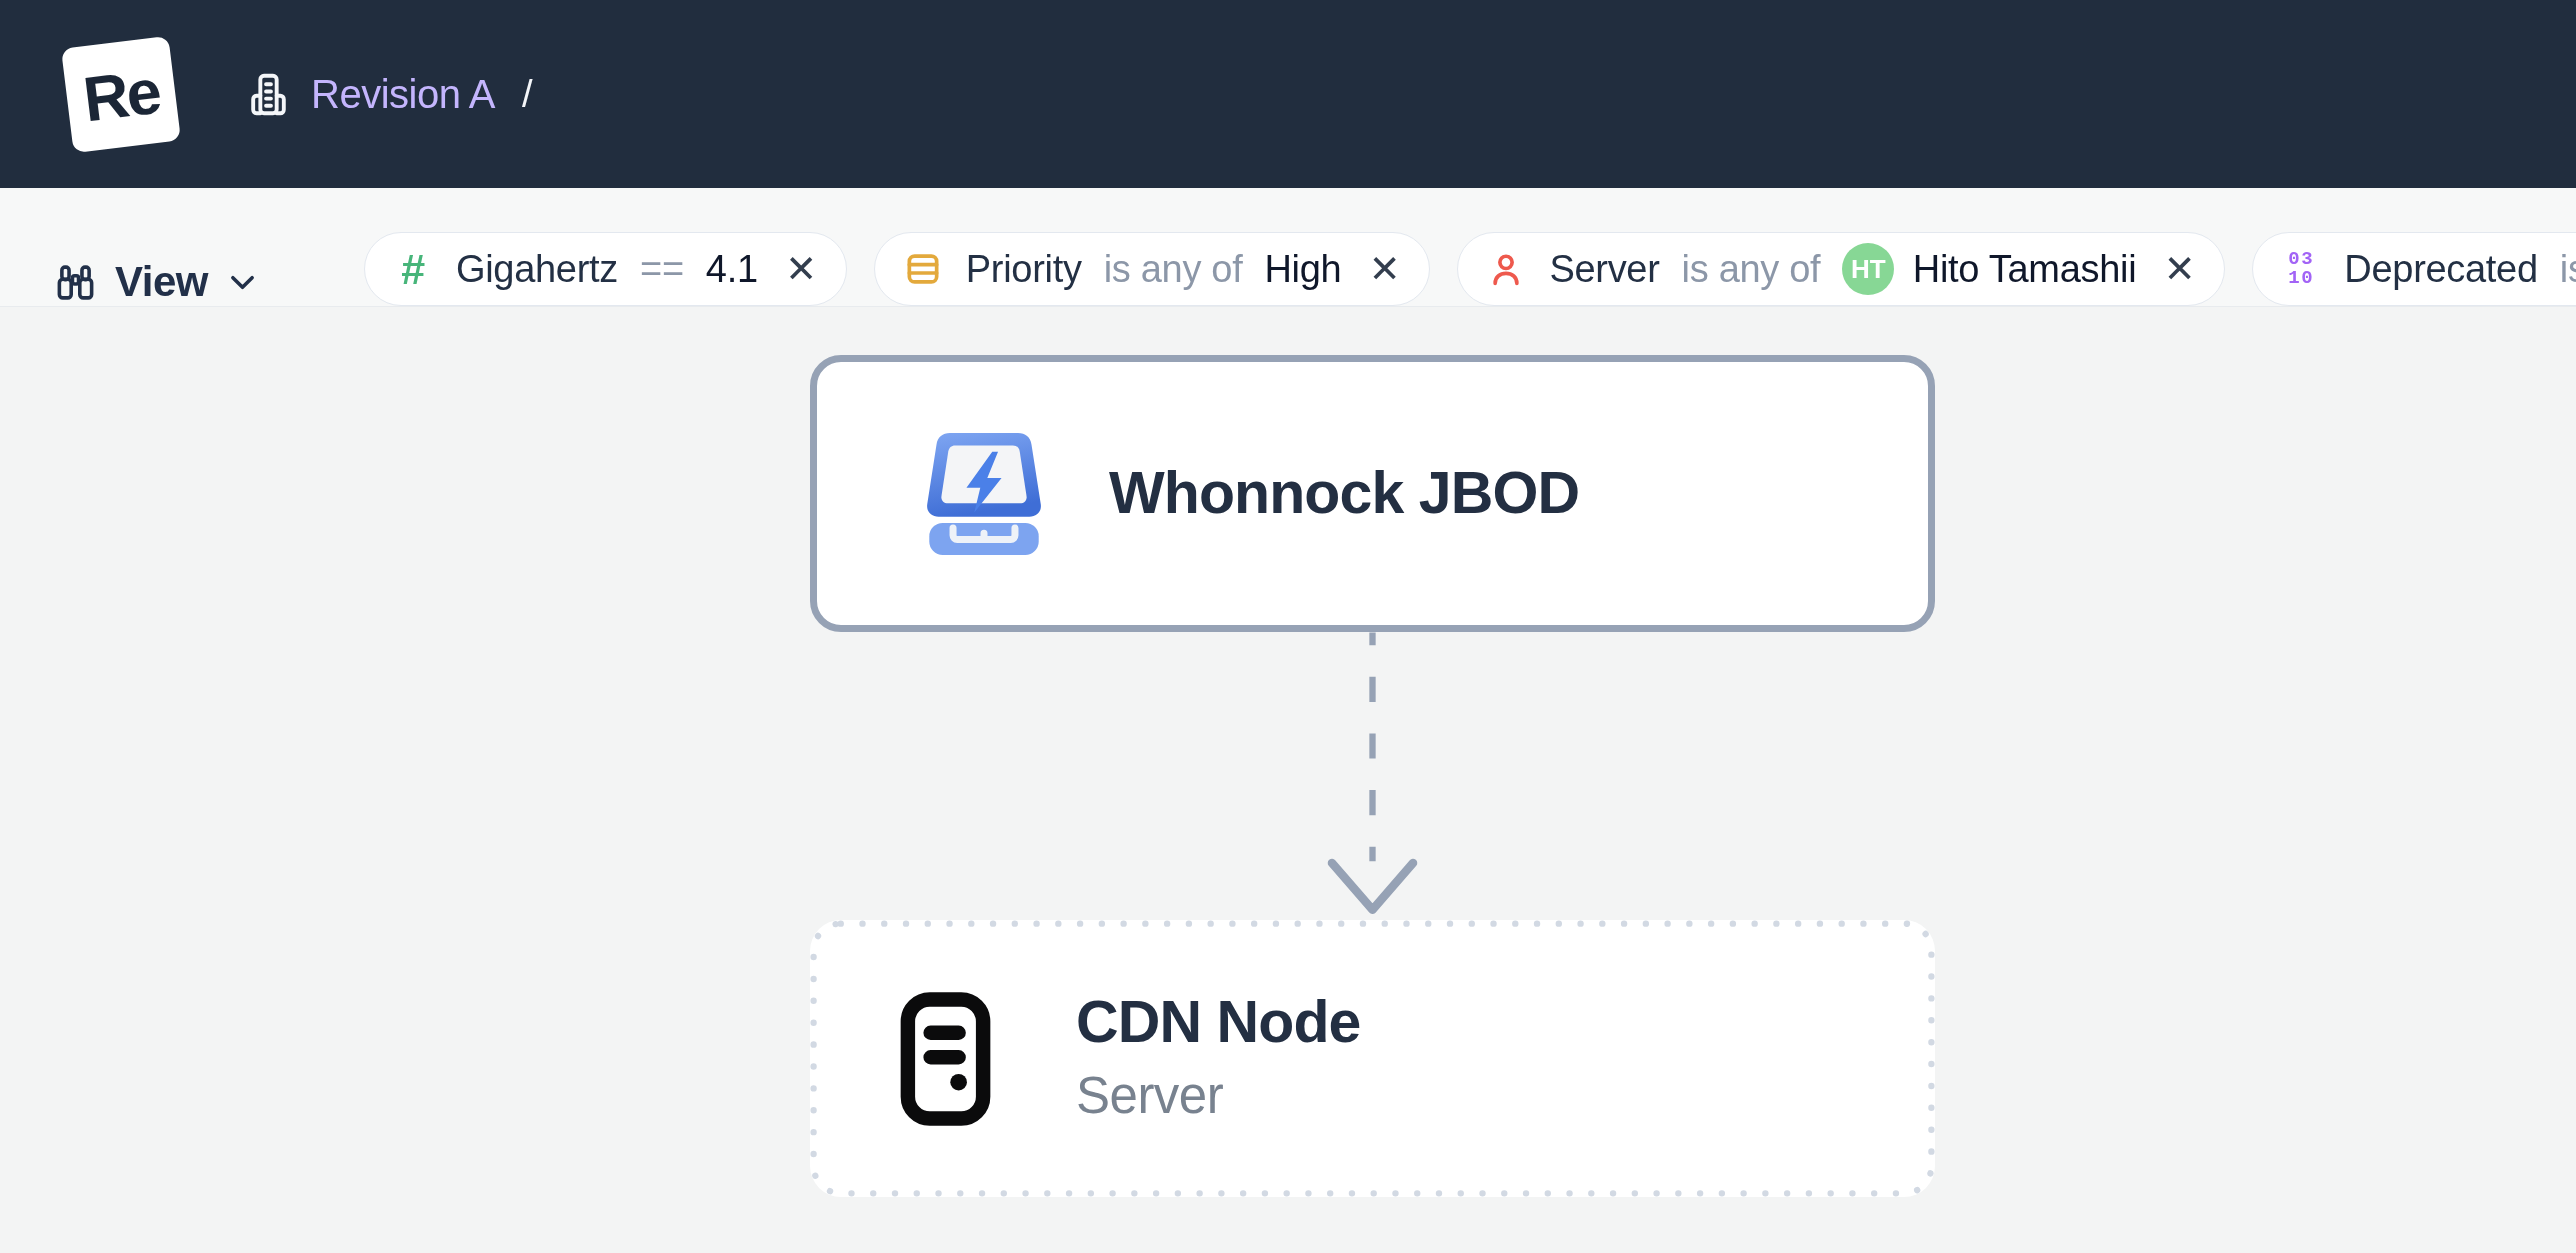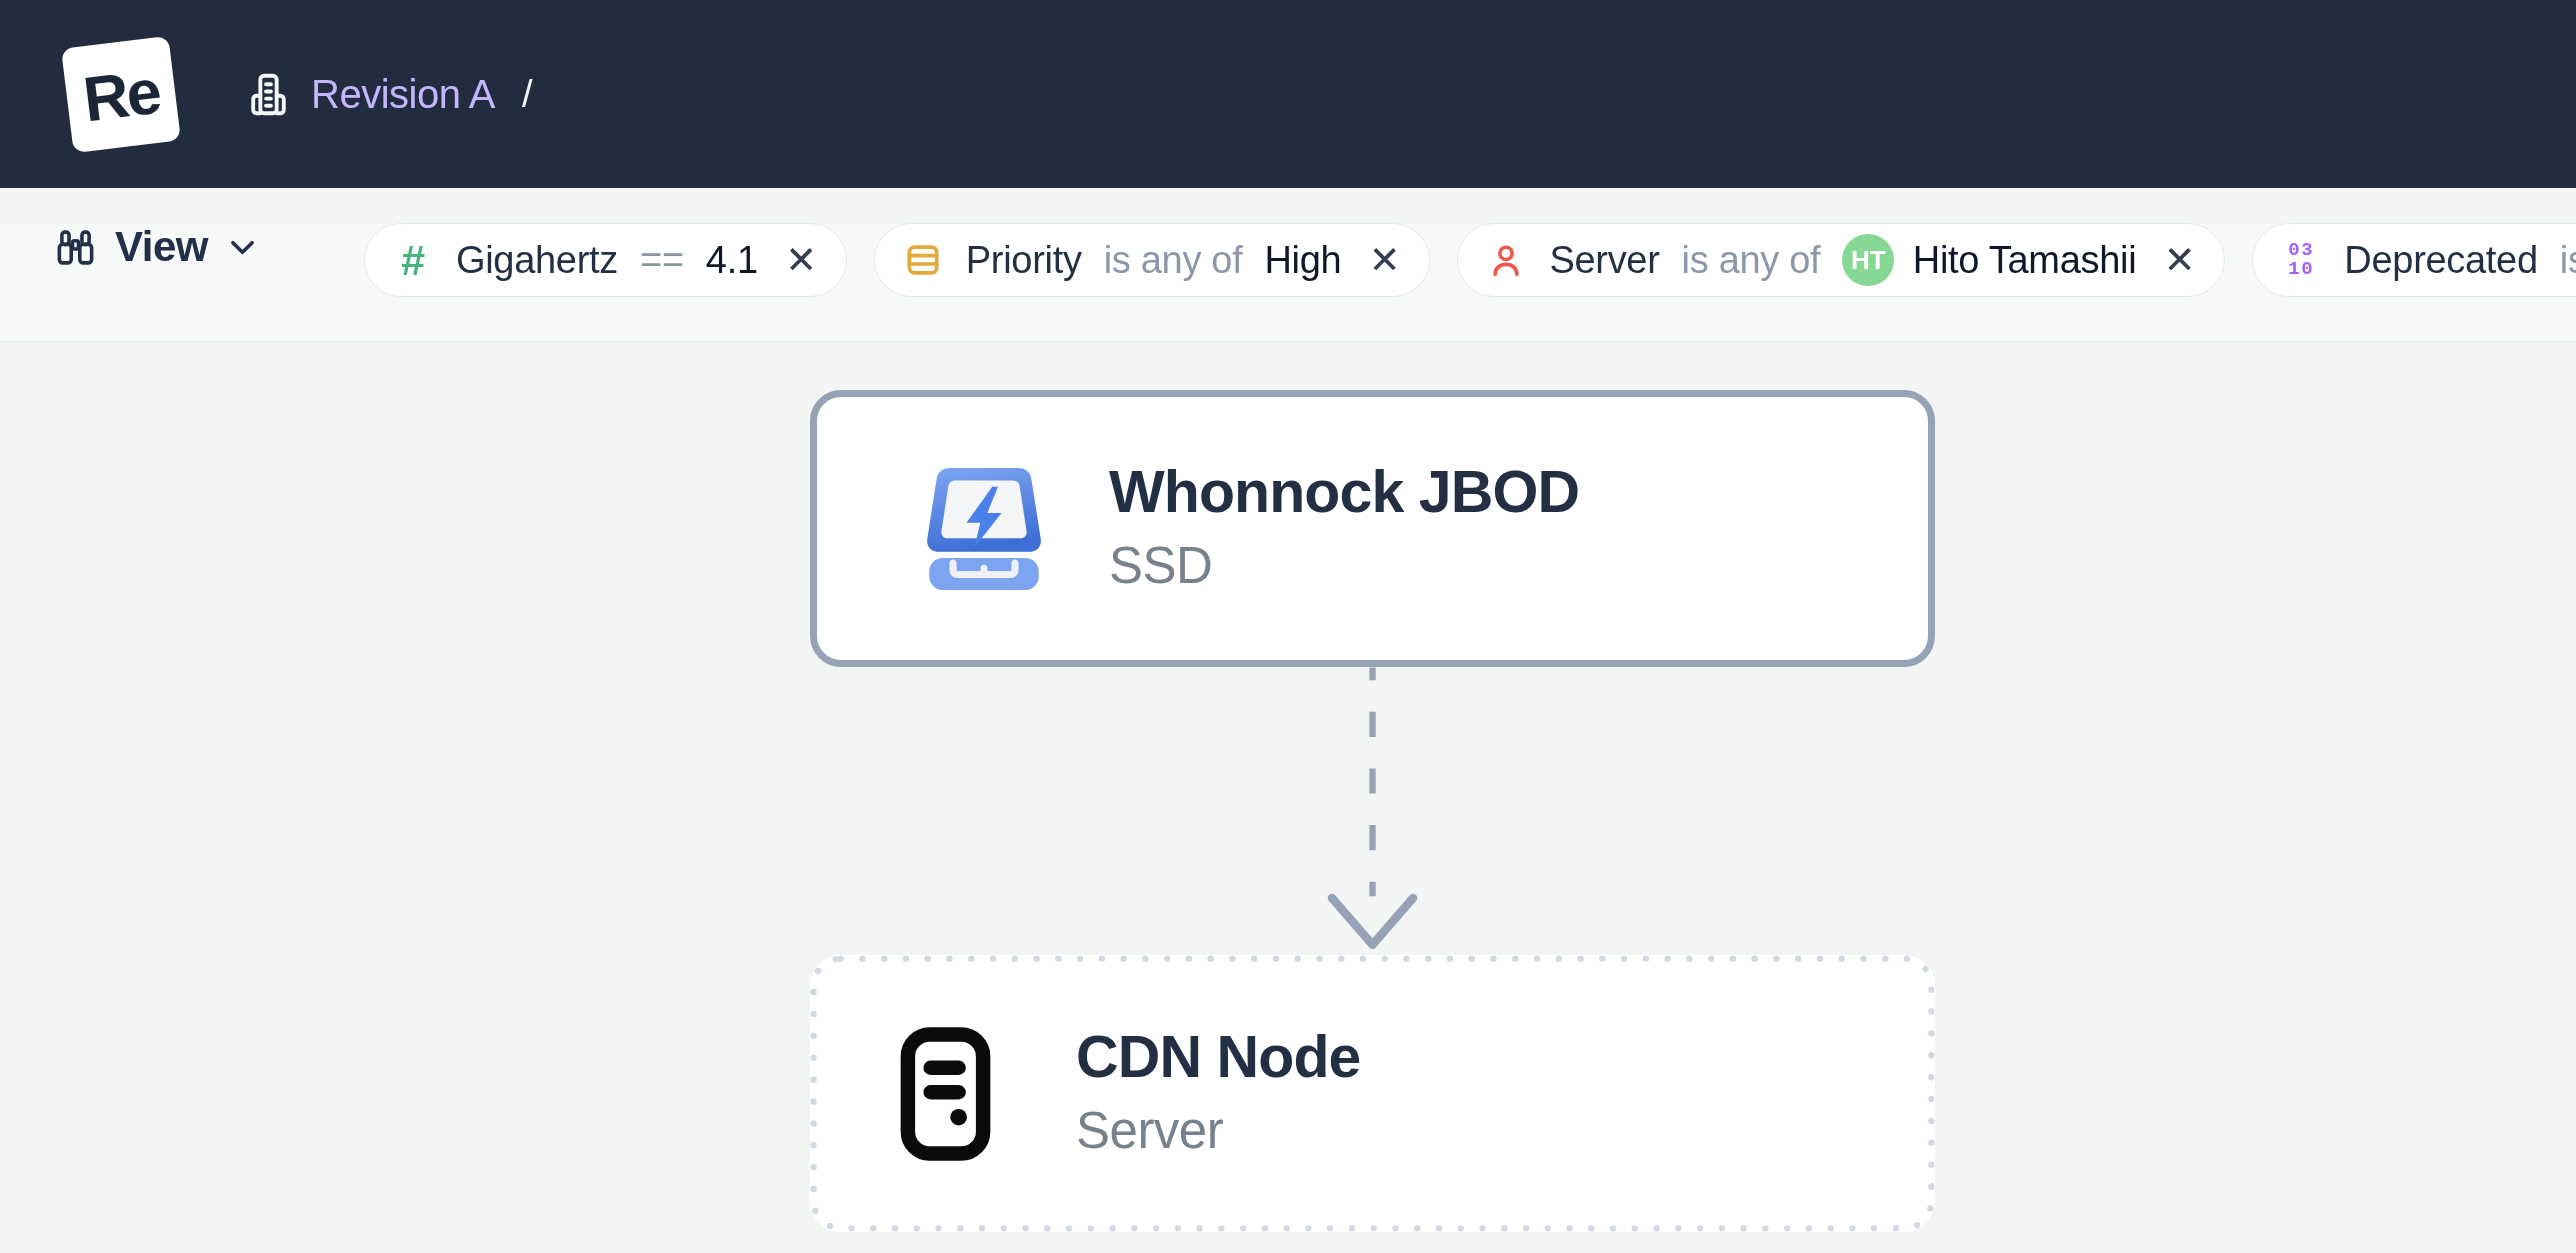--- a/index.html
+++ b/index.html
@@ -29,21 +29,21 @@
   .crumb {
     display:flex; align-items:center; gap:18px;
     color:#c4b5fd; font-size:40px; font-weight:500; letter-spacing:-0.5px;
     cursor:pointer;
   }
   .crumb svg { width:49px; height:49px; display:block; }
   .crumb-sep { color:#f4f6f9; font-size:38px; font-weight:400; padding:0 3.6px; }
   
   .filter-bar {
     height:119px; background:#f7f8f8; border-bottom:1.8px solid #e8ebee;
-    display:flex; align-items:flex-start; padding:0 36px 0 54px; gap:27px;margin-top:35px;
+    display:flex; align-items:flex-end; padding:0 36px 0 54px; gap:27px;
   }
   .view-btn {
     display:flex; align-items:center; gap:18px; margin-right:78px;
     background:none; border:none; cursor:pointer;
     font-family:inherit; font-size:42px; font-weight:600; color:#223049;
     letter-spacing:-0.5px;
   }
   .view-btn svg.binoculars { width:43px; height:43px; }
   .view-btn svg.chev { width:33px; height:33px; }
   .chip {
@@ -190,21 +190,20 @@
         </linearGradient>
       </defs>
       <path d="M15.5 1.5 H48.5 C52 1.5 54.5 3.5 55 7 L59.5 36 C60 39.5 57.5 42 54 42 H10 C6.5 42 4 39.5 4.5 36 L9 7 C9.5 3.5 12 1.5 15.5 1.5 Z" fill="url(#ssdGrad)"></path>
       <path d="M18 7.5 H46 C47.8 7.5 49 8.6 49.3 10.4 L52.6 32 C52.9 34 51.5 35.5 49.5 35.5 H14.5 C12.5 35.5 11.1 34 11.4 32 L14.7 10.4 C15 8.6 16.2 7.5 18 7.5 Z" fill="#f4f5f7"></path>
       <path d="M36 10.5 L23.5 28 H30.2 L27.3 40 L40.5 23.2 H33.6 L38.8 10.5 Z" fill="#4b80e8"></path>
       <rect x="5.5" y="45" width="53" height="15.5" rx="6.5" fill="#7da4f0"></rect>
       <path d="M17 47.5 v3.5 a2 2 0 0 0 2 2 h26 a2 2 0 0 0 2 -2 v-3.5 M32 53 v-3" fill="none" stroke="#eef2f8" stroke-width="3.4" stroke-linecap="round"></path>
     </svg>
     <div>
       <div class="node-title">Whonnock JBOD</div>
-      <div class="node-sub">SSD</div>
     </div>
   </div>
 
   <svg class="edge" viewBox="0 0 130 322">
     <path d="M65 0 V254" fill="none" stroke="#96a2b5" stroke-width="7" stroke-dasharray="28 35" stroke-dashoffset="14"></path>
     <polyline points="20,256 65,308 110,256" fill="none" stroke="#96a2b5" stroke-width="9.5" stroke-linecap="round" stroke-linejoin="round"></polyline>
   </svg>
 
   <div class="node node-ghost">
     <svg class="dotted-rect" viewBox="0 0 1246 305" preserveAspectRatio="none">

